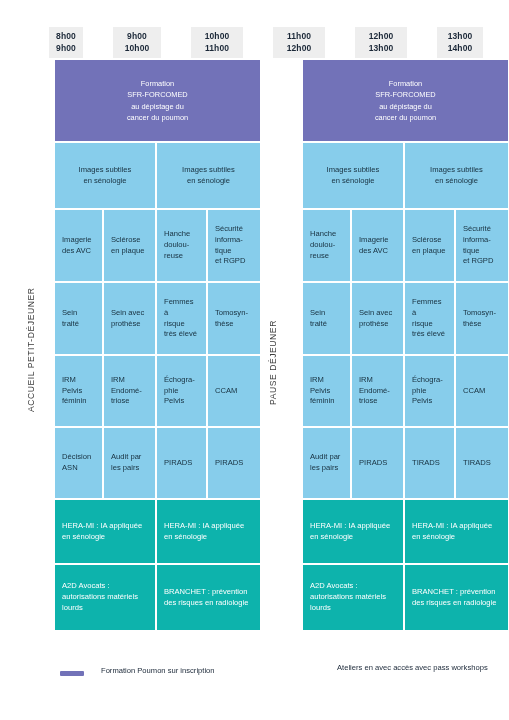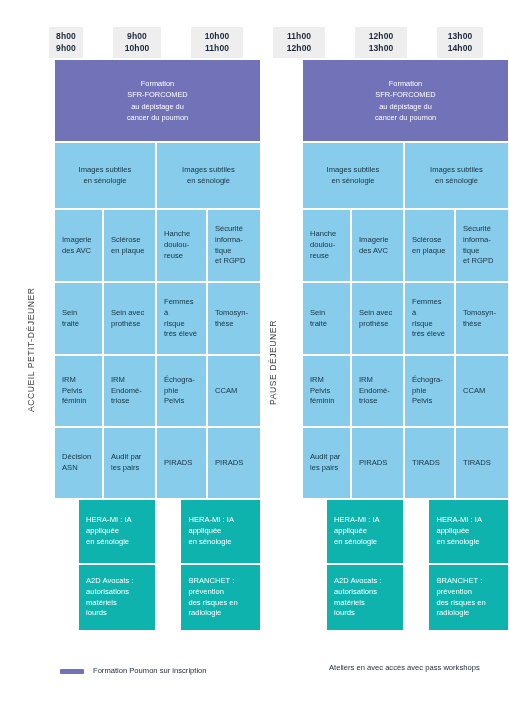--- a/index.html
+++ b/index.html
@@ -99,34 +99,35 @@
 
   .purple {
     background: #7272b8;
     color: #ffffff;
     justify-content: center;
     text-align: center;
     font-size: 7.4px;
     line-height: 1.5;
   }
   .blue   { background: #87cdeb; }
-  .teal   { background: #0db3ac; color: #ffffff; margin-left: 24px; }
+  .teal   { background: #0db3ac; color: #ffffff; }
 
   
   .legend {
     position: absolute;
     top: 663px;
     left: 0;
     width: 509px;
     height: 30px;
   }
   .legend-item {
     position: absolute;
     display: flex;
-    align-items: flex-start;
+    align-items: flex-end;
+    gap: 8px;
   }
   #legend-formation { left: 60px; top: 3px; }
   #legend-ateliers  { left: 296px; top: 0px; }
 
   .swatch-single {
     width: 24px;
     height: 5px;
     background: #7272b8;
     border-radius: 1px;
     margin-top: 3px;

